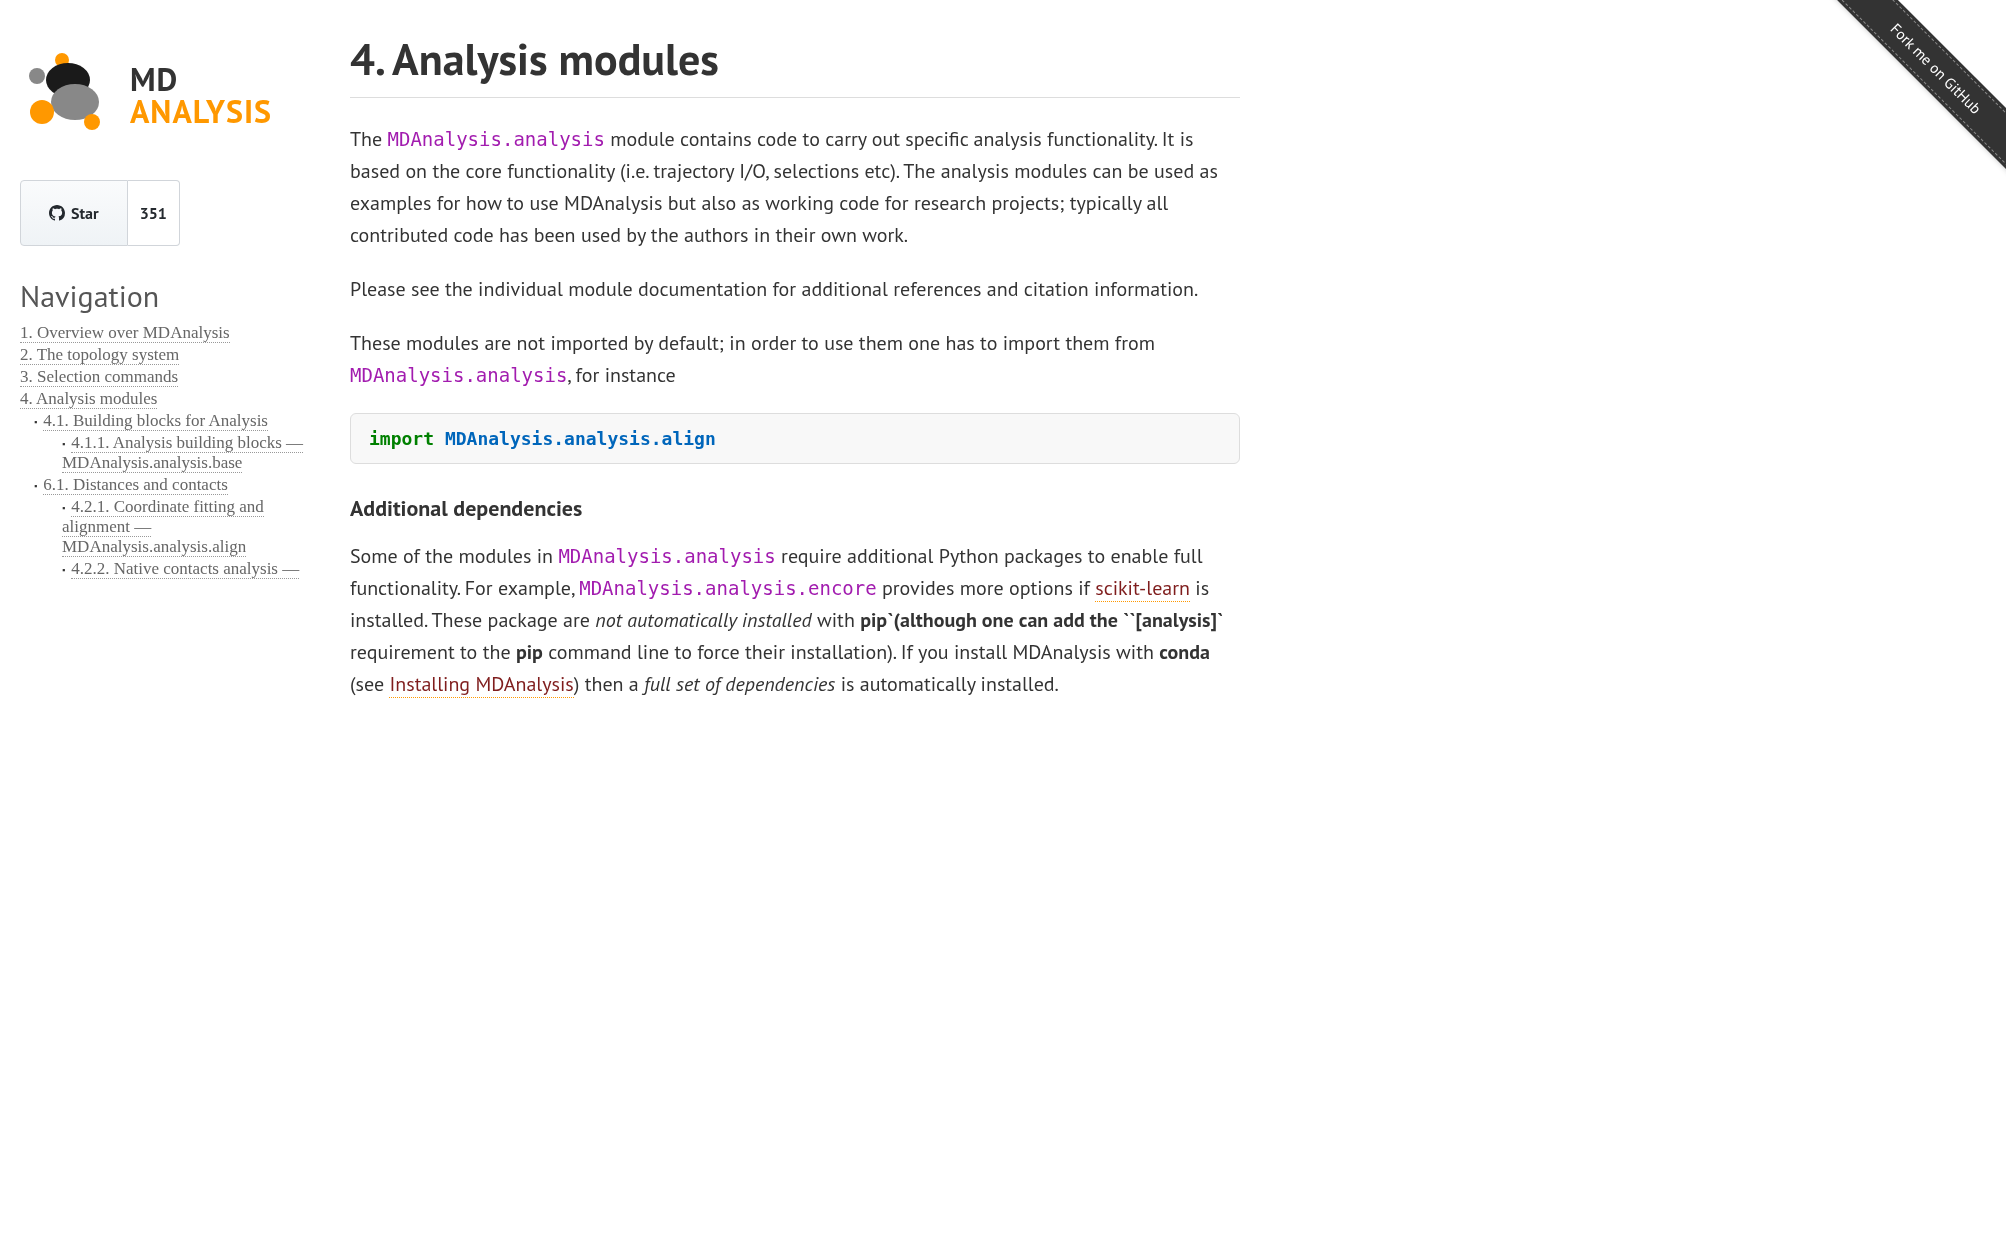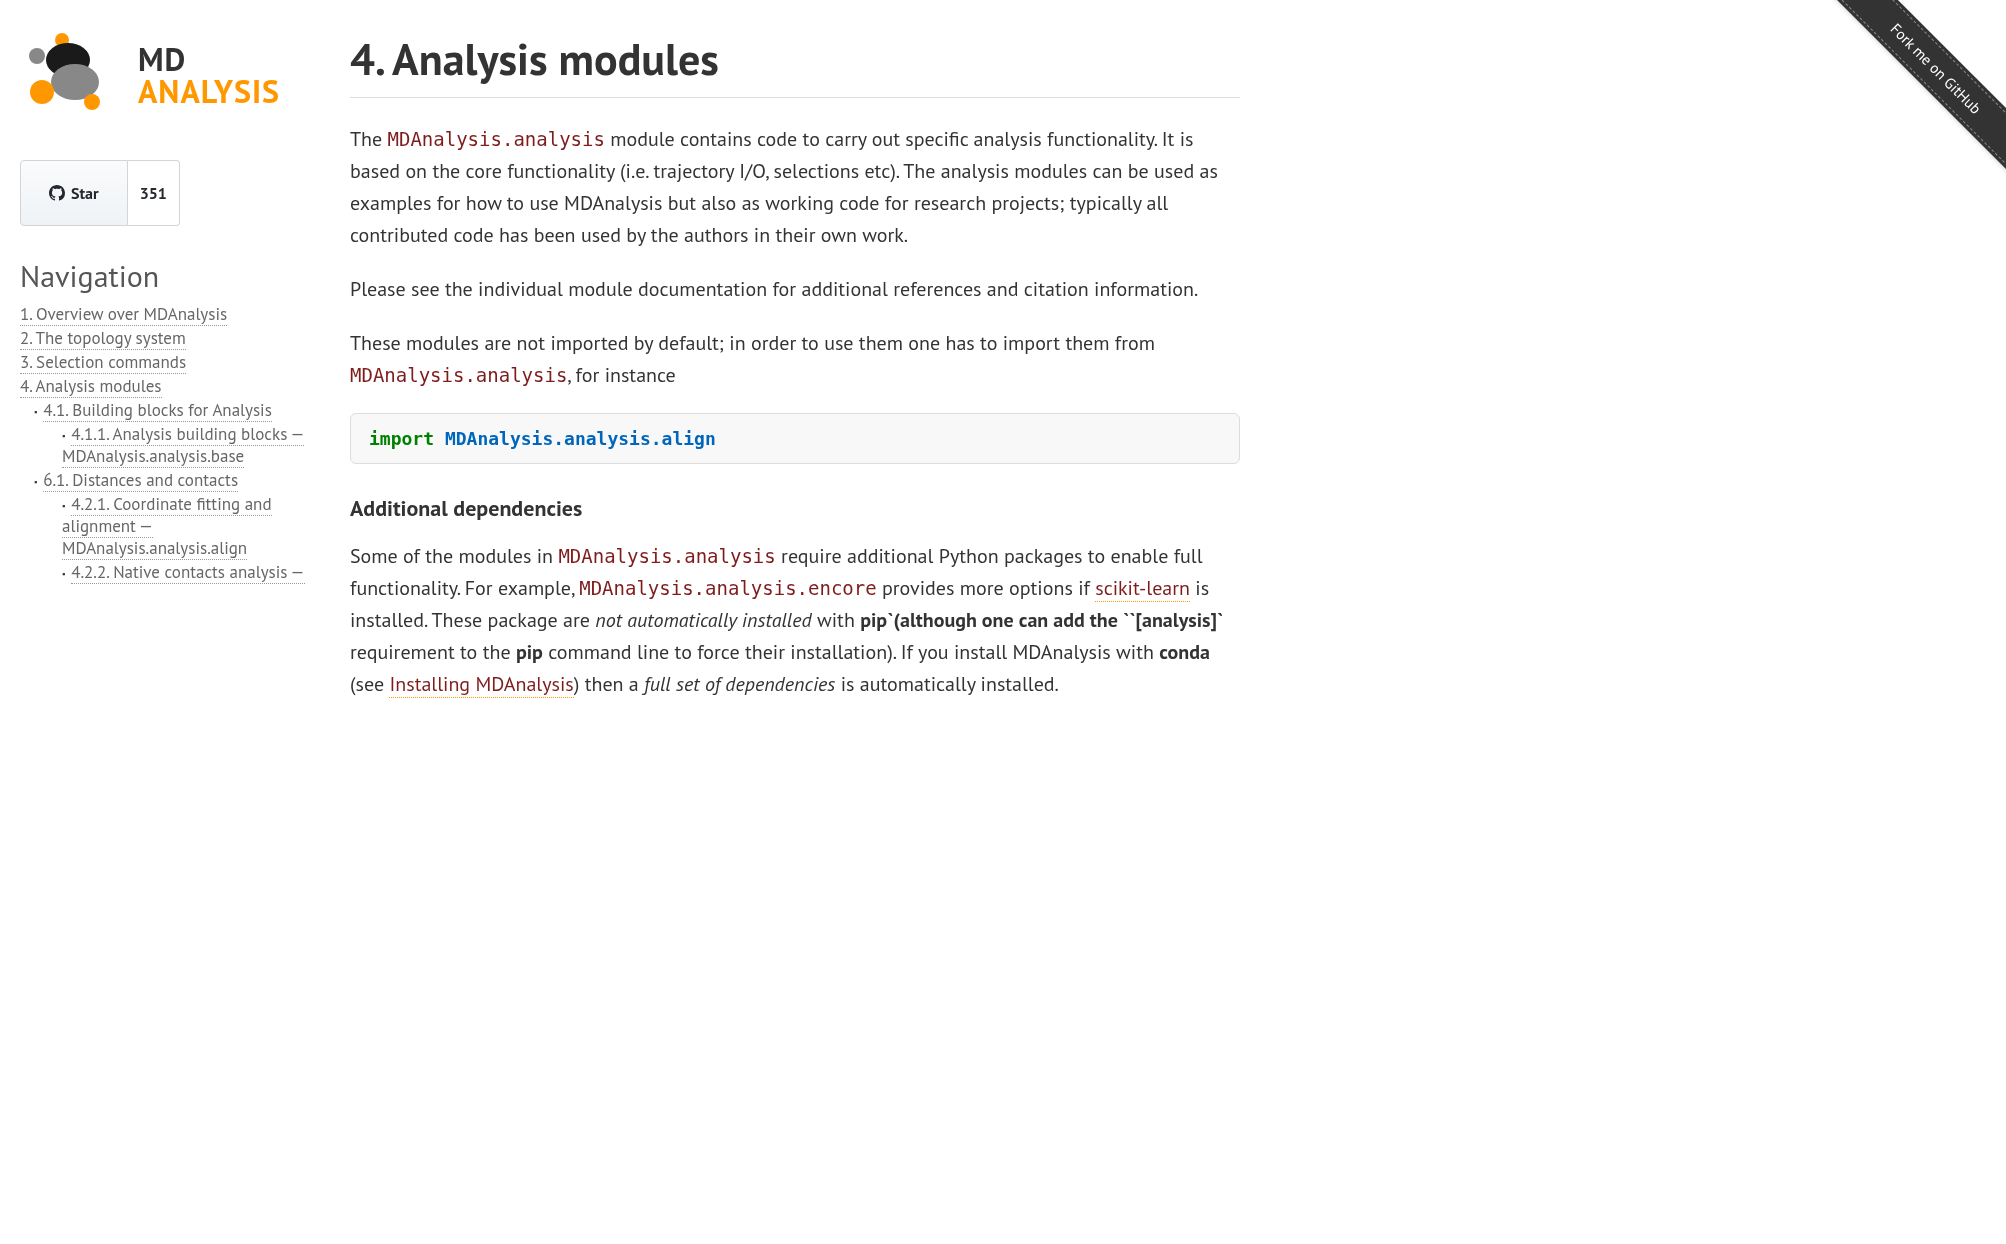--- a/index.html
+++ b/index.html
@@ -17,21 +17,22 @@
 }
 .main {
   flex: 1;
   padding: 30px 40px 30px 20px;
   max-width: 950px;
 }
 .logo-wrap { margin-bottom: 40px; }
 .logo {
   display: flex;
   align-items: center;
-  gap: 18px;
+  gap: 10px;
+  margin-top: 20px;
 }
 .logo-text { line-height: 1; }
 .logo-md {
   font-size: 32px;
   font-weight: 700;
   color: #333;
   letter-spacing: 1px;
 }
 .logo-analysis {
   font-size: 32px;
@@ -70,20 +71,21 @@
 .nav-title {
   font-size: 30px;
   color: #555;
   margin-bottom: 8px;
   font-weight: 400;
 }
 .nav-list {
   list-style: none;
   font-size: 17px;
   color: #666;
+  font-family: Liberation Serif, serif;
 }
 .nav-list li { margin: 2px 0; }
 .nav-list a {
   color: #666;
   text-decoration: none;
   border-bottom: 1px dotted #999;
 }
 .nav-sub {
   list-style: none;
   margin-left: 14px;
@@ -117,21 +119,21 @@
 .main p {
   font-size: 20px;
   line-height: 1.6;
   color: #333;
   margin-bottom: 22px;
 }
 code.inline {
   font-family: 'Consolas', 'Monaco', monospace;
   font-size: 19px;
   background: #fff;
-  color: #7f1d1d;
+  color: #a21caf;
 }
 pre.codeblock {
   background: #f8f8f8;
   border: 1px solid #ddd;
   border-radius: 6px;
   padding: 14px 18px;
   margin-bottom: 30px;
   font-family: 'Consolas', 'Monaco', monospace;
   font-size: 18px;
 }

